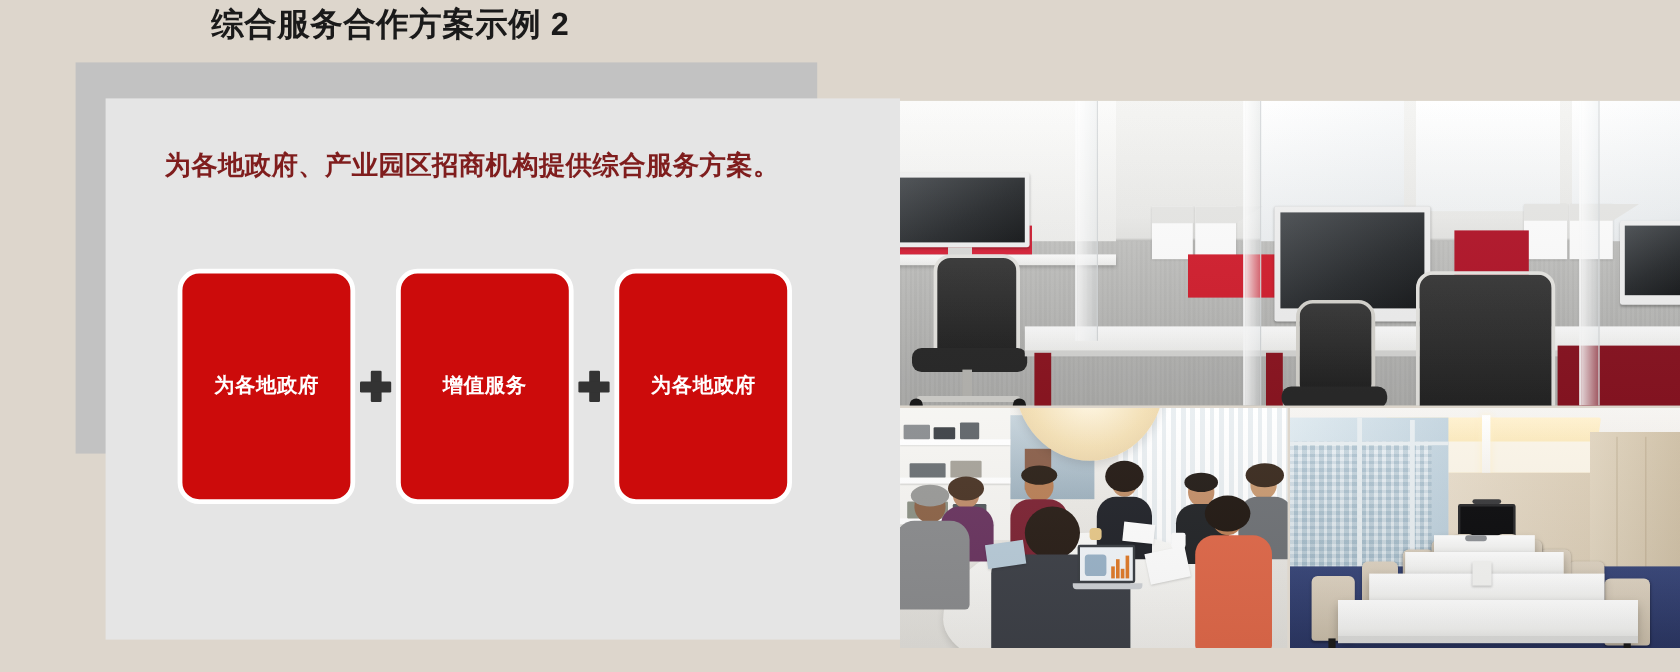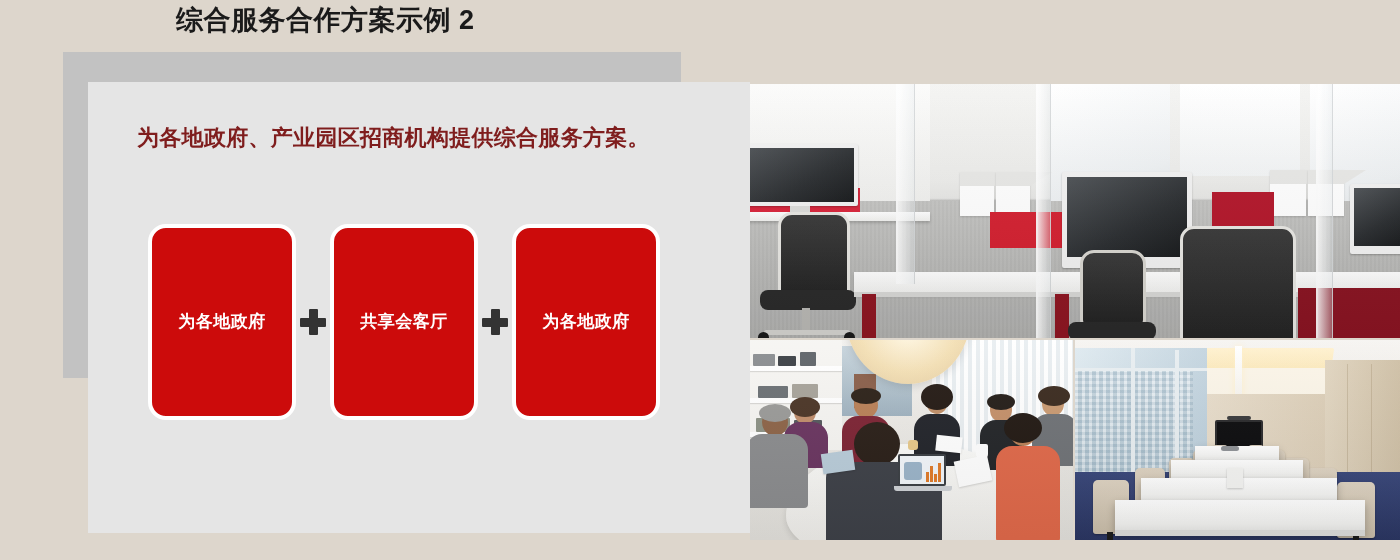--- a/index.html
+++ b/index.html
@@ -448,21 +448,21 @@
 
       <div class="pillar">
         <span class="pillar-label">为各地政府</span>
       </div>
 
       <div class="plus-sign">
         <span class="plus-glyph"></span>
       </div>
 
       <div class="pillar">
-        <span class="pillar-label">共享会客厅</span>
+        <span class="pillar-label">增值服务</span>
       </div>
 
       <div class="plus-sign">
         <span class="plus-glyph"></span>
       </div>
 
       <div class="pillar">
         <span class="pillar-label">为各地政府</span>
       </div>
 

